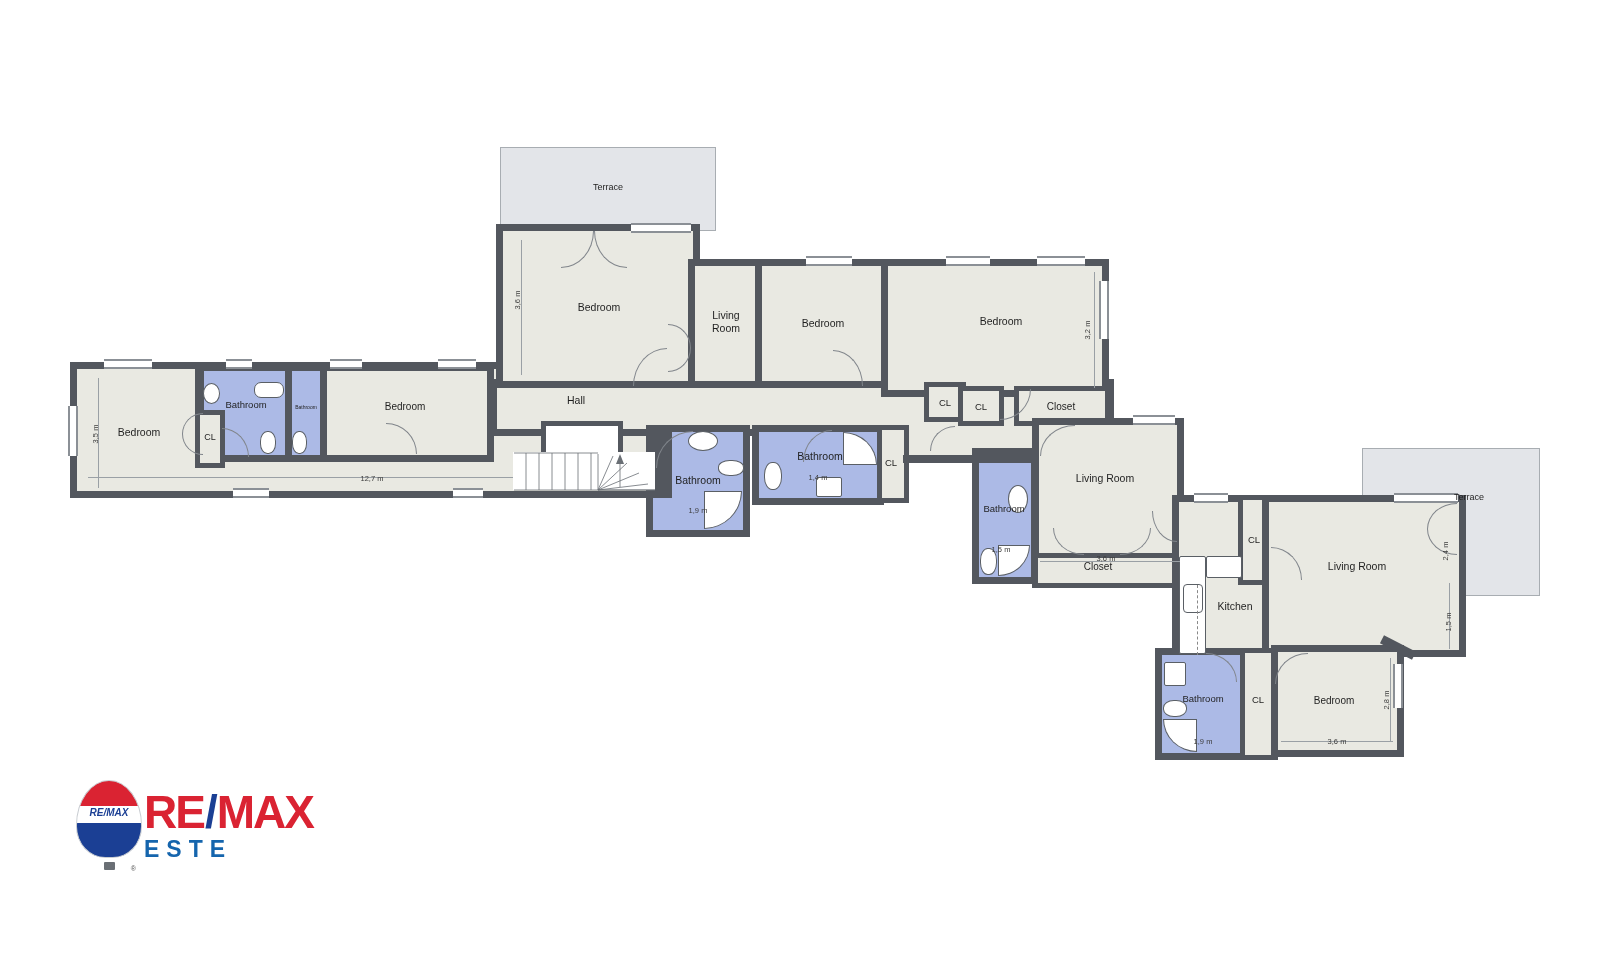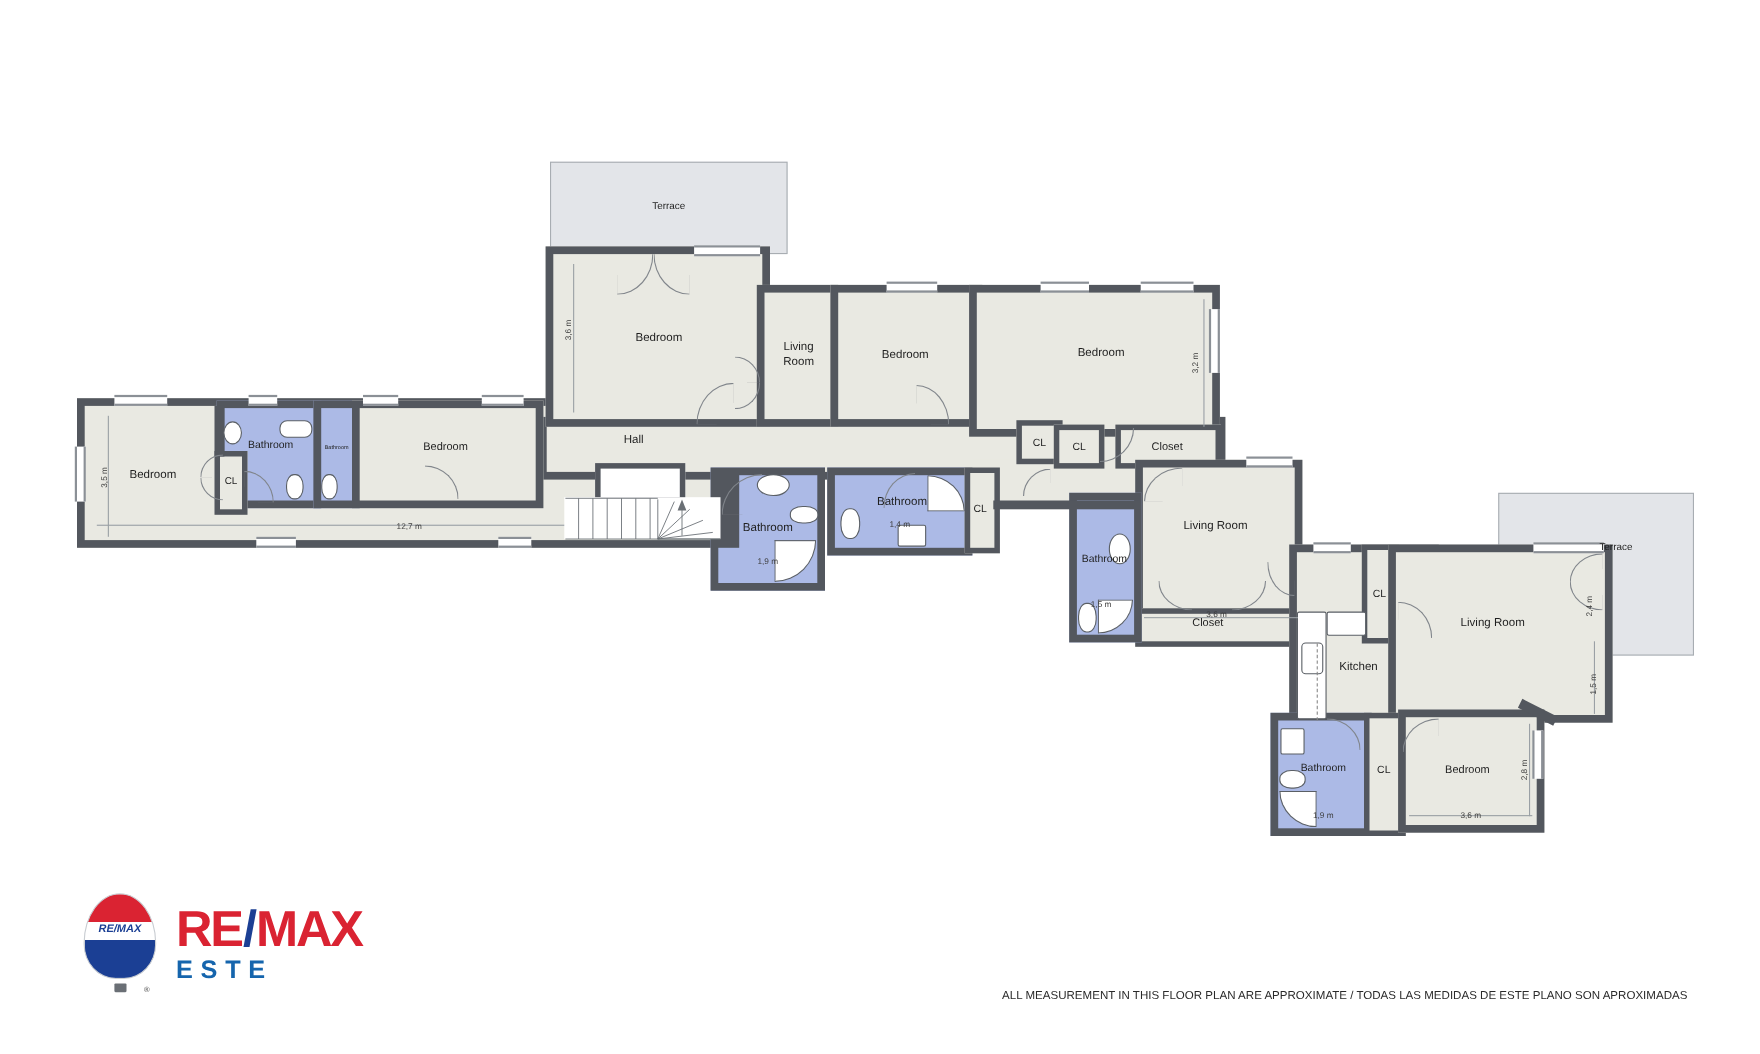--- a/index.html
+++ b/index.html
@@ -21,21 +21,21 @@
   .win.h{border-top:2px solid #8b9096;border-bottom:2px solid #8b9096;}
   .win.v{border-left:2px solid #8b9096;border-right:2px solid #8b9096;}
   .door{position:absolute;box-sizing:border-box;}
   .fx{position:absolute;box-sizing:border-box;background:#fff;border:1px solid #5a5f65;}
   .fx.dashed{background:none;border:none;border-left:1px dashed #888;}
   .dimline{position:absolute;background:#9aa0a5;}
   .stairs{position:absolute;}
   .title{position:absolute;left:783px;top:764px;transform:translateX(-50%);
          font-family:"DejaVu Sans",sans-serif;font-size:27px;color:#0d0d0d;white-space:nowrap;}
   .disclaimer{position:absolute;right:66px;top:899px;font-size:10.5px;color:#2a2a2a;white-space:nowrap;}
-  .logo{position:absolute;left:74px;top:780px;display:flex;align-items:center;gap:16px;margin-top:32px;}
+  .logo{position:absolute;left:74px;top:780px;display:flex;align-items:center;gap:0;}
   .balloon{width:70px;height:92px;position:relative;flex:none;}
   .env{width:64px;height:76px;margin:0 auto;border-radius:52% 52% 46% 46%/60% 60% 42% 42%;
        background:linear-gradient(180deg,var(--bred) 0 33%,#fff 33% 55%,var(--bblue) 55% 100%);
        position:relative;overflow:hidden;border:1px solid #c9cdd2;}
   .btext{position:absolute;left:0;right:0;top:34%;text-align:center;font-size:10px;font-weight:bold;
          font-style:italic;color:var(--bblue);}
   .bbasket{width:11px;height:8px;background:#6a6f75;margin:4px auto 0;border-radius:1px;}
   .breg{position:absolute;right:8px;bottom:0;font-size:7px;color:#555;}
   .wm-main{font-size:46px;font-weight:bold;color:var(--bred);letter-spacing:-2px;line-height:1;}
   .wm-slash{color:var(--bblue);padding:0 1px;}
@@ -215,14 +215,13 @@
       </div>
       <div class="bbasket"></div>
       <span class="breg">®</span>
     </div>
     <div class="wordmark">
       <div class="wm-main"><span>RE</span><span class="wm-slash">/</span><span>MAX</span></div>
       <div class="wm-sub">ESTE</div>
     </div>
   </div>
 
-  <div class="disclaimer">ALL MEASUREMENT IN THIS FLOOR PLAN ARE APPROXIMATE / TODAS LAS MEDIDAS DE ESTE PLANO SON APROXIMADAS</div>
 </div>
 
 </body></html>

